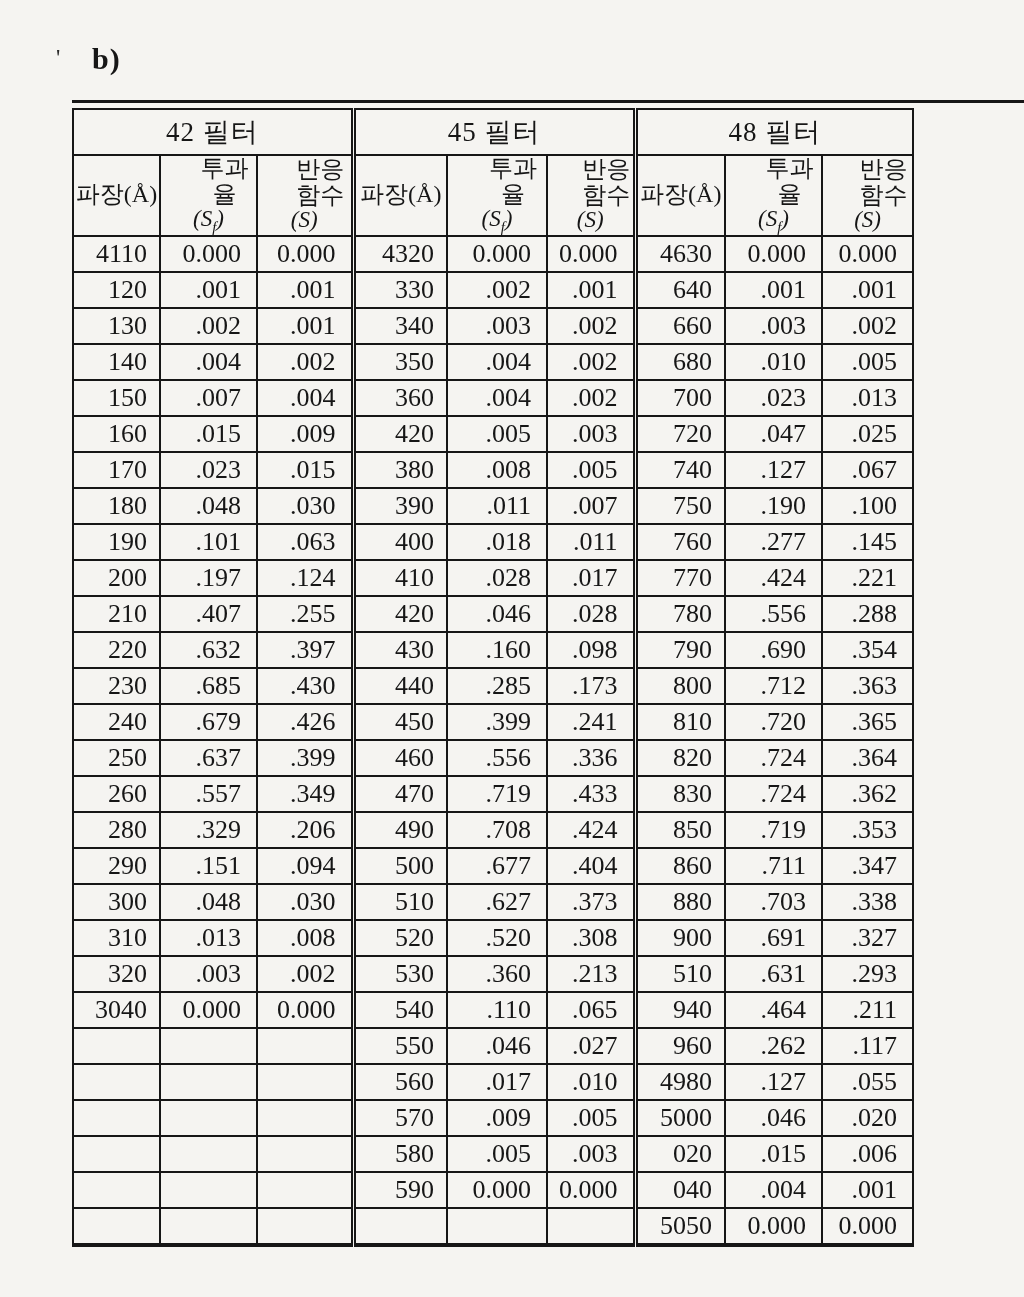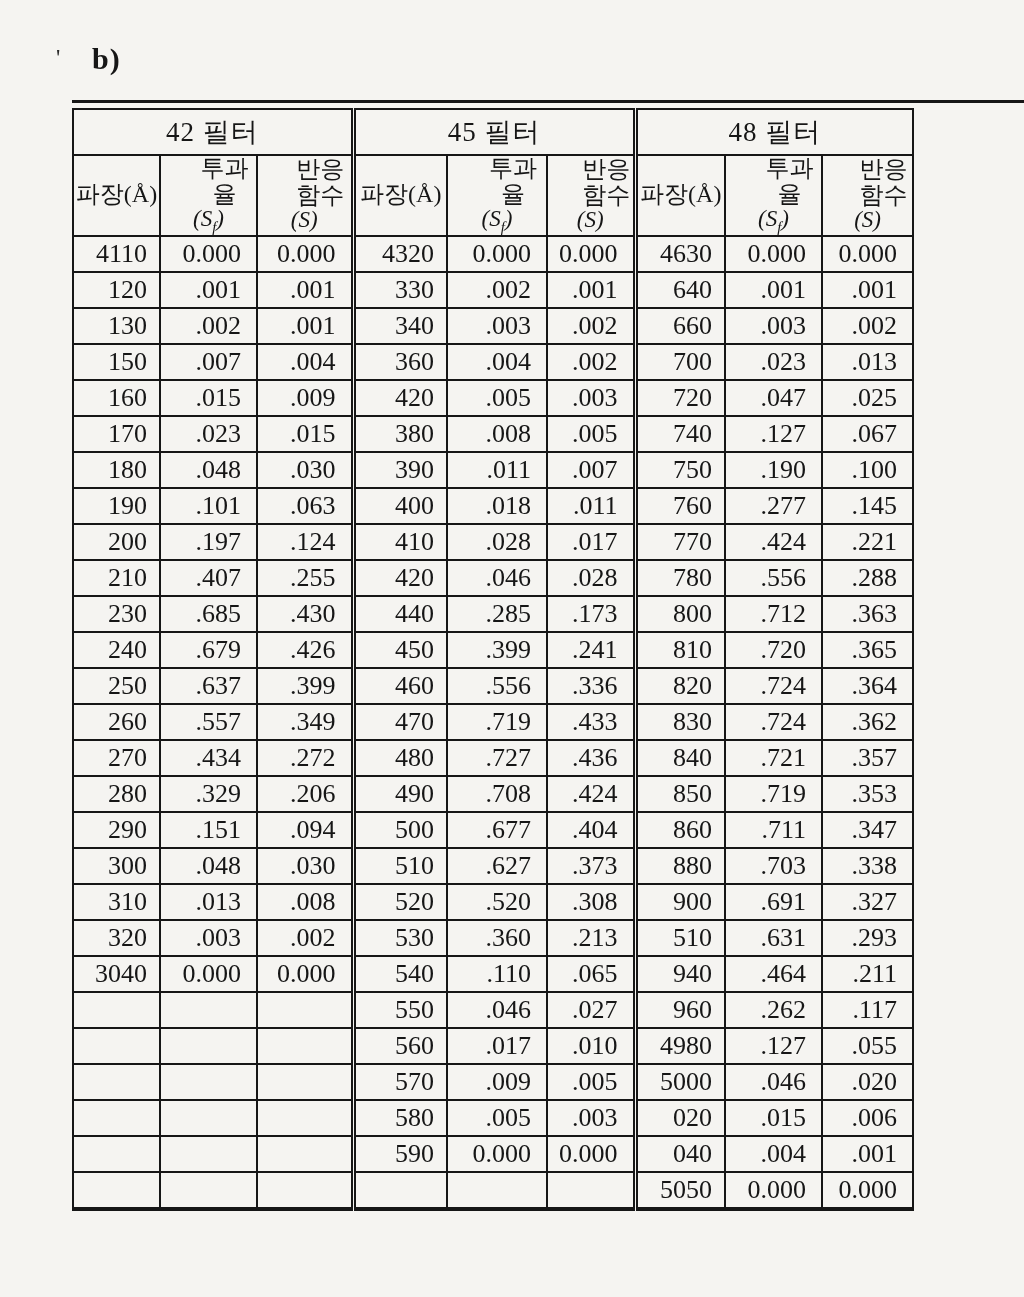--- a/index.html
+++ b/index.html
@@ -138,20 +138,31 @@
             <td class="val">.002</td>
             <td class="val">.001</td>
             <td class="wl gsep">340</td>
             <td class="val">.003</td>
             <td class="val">.002</td>
             <td class="wl gsep">660</td>
             <td class="val">.003</td>
             <td class="val">.002</td>
           </tr>
           <tr>
+            <td class="wl">140</td>
+            <td class="val">.004</td>
+            <td class="val">.002</td>
+            <td class="wl gsep">350</td>
+            <td class="val">.004</td>
+            <td class="val">.002</td>
+            <td class="wl gsep">680</td>
+            <td class="val">.010</td>
+            <td class="val">.005</td>
+          </tr>
+          <tr>
             <td class="wl">150</td>
             <td class="val">.007</td>
             <td class="val">.004</td>
             <td class="wl gsep">360</td>
             <td class="val">.004</td>
             <td class="val">.002</td>
             <td class="wl gsep">700</td>
             <td class="val">.023</td>
             <td class="val">.013</td>
           </tr>
@@ -215,20 +226,31 @@
             <td class="val">.407</td>
             <td class="val">.255</td>
             <td class="wl gsep">420</td>
             <td class="val">.046</td>
             <td class="val">.028</td>
             <td class="wl gsep">780</td>
             <td class="val">.556</td>
             <td class="val">.288</td>
           </tr>
           <tr>
+            <td class="wl">220</td>
+            <td class="val">.632</td>
+            <td class="val">.397</td>
+            <td class="wl gsep">430</td>
+            <td class="val">.160</td>
+            <td class="val">.098</td>
+            <td class="wl gsep">790</td>
+            <td class="val">.690</td>
+            <td class="val">.354</td>
+          </tr>
+          <tr>
             <td class="wl">230</td>
             <td class="val">.685</td>
             <td class="val">.430</td>
             <td class="wl gsep">440</td>
             <td class="val">.285</td>
             <td class="val">.173</td>
             <td class="wl gsep">800</td>
             <td class="val">.712</td>
             <td class="val">.363</td>
           </tr>
@@ -259,31 +281,20 @@
             <td class="val">.557</td>
             <td class="val">.349</td>
             <td class="wl gsep">470</td>
             <td class="val">.719</td>
             <td class="val">.433</td>
             <td class="wl gsep">830</td>
             <td class="val">.724</td>
             <td class="val">.362</td>
           </tr>
           <tr>
-            <td class="wl">270</td>
-            <td class="val">.434</td>
-            <td class="val">.272</td>
-            <td class="wl gsep">480</td>
-            <td class="val">.727</td>
-            <td class="val">.436</td>
-            <td class="wl gsep">840</td>
-            <td class="val">.721</td>
-            <td class="val">.357</td>
-          </tr>
-          <tr>
             <td class="wl">280</td>
             <td class="val">.329</td>
             <td class="val">.206</td>
             <td class="wl gsep">490</td>
             <td class="val">.708</td>
             <td class="val">.424</td>
             <td class="wl gsep">850</td>
             <td class="val">.719</td>
             <td class="val">.353</td>
           </tr>

